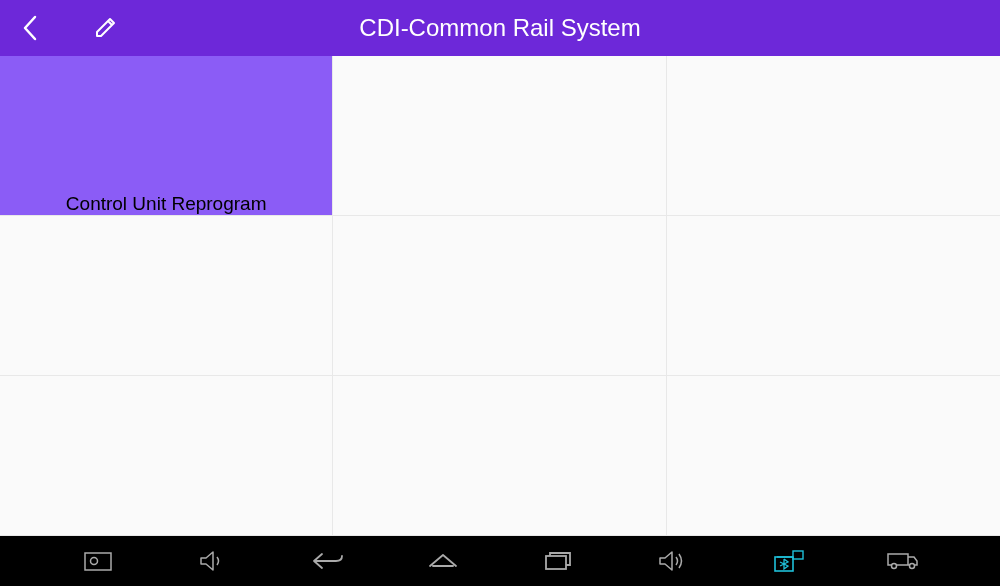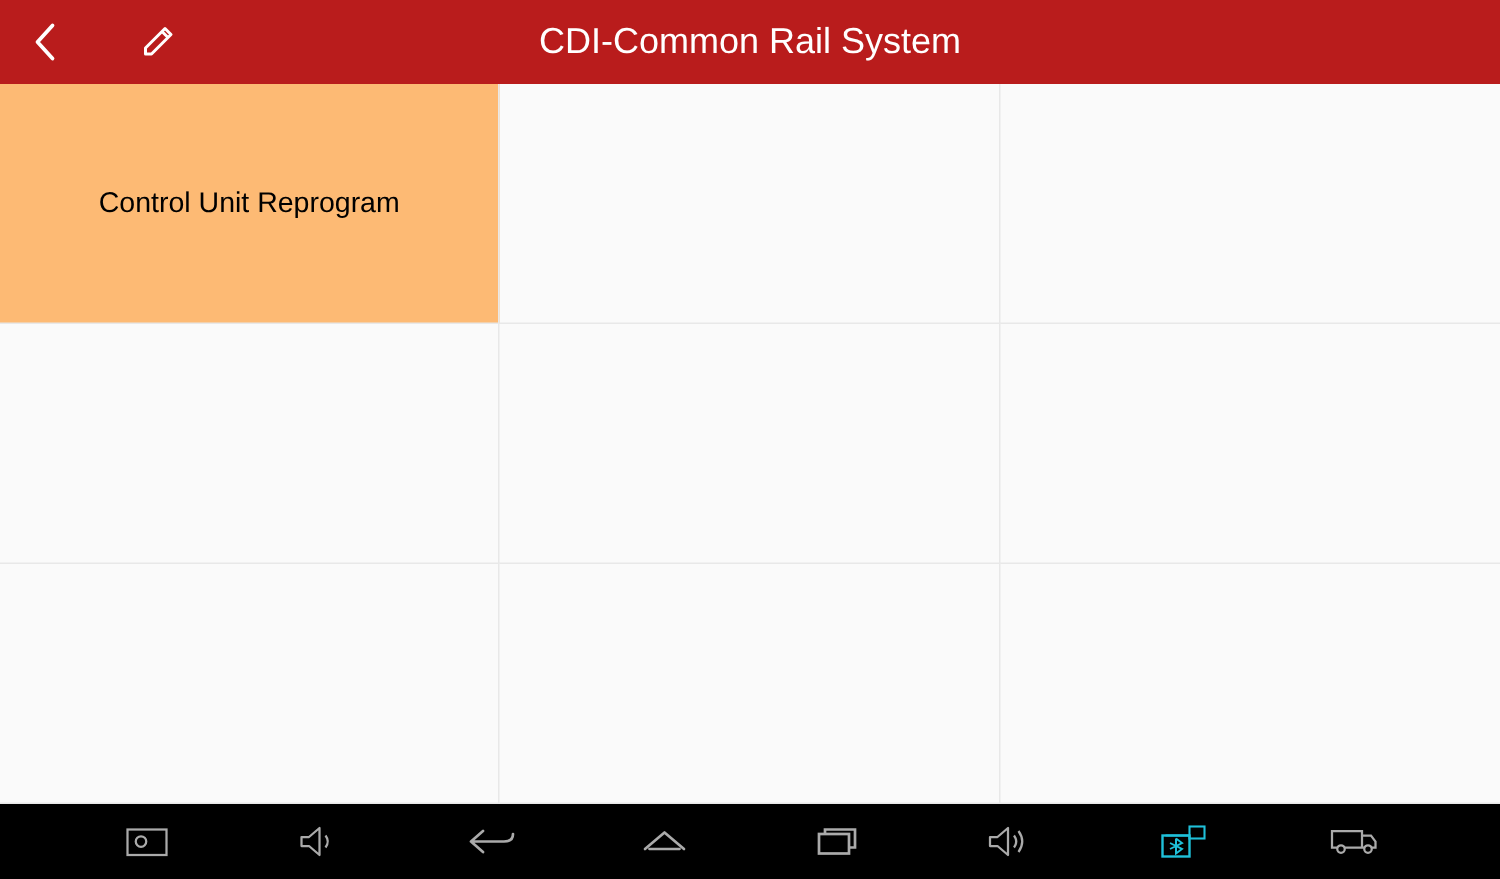--- a/index.html
+++ b/index.html
@@ -11,21 +11,21 @@
       width: 1000px;
       height: 586px;
       font-family: Arial, sans-serif;
       background: #fafafa;
       overflow: hidden;
       display: flex;
       flex-direction: column;
     }
     .header {
       height: 56px;
-      background: #b91c1c;
+      background: #6d28d9;
       display: flex;
       align-items: center;
       color: #fff;
       position: relative;
     }
     .header-left {
       display: flex;
       align-items: center;
       padding-left: 16px;
       gap: 48px;
@@ -58,21 +58,22 @@
       border-right: 1px solid #e8e8e8;
       border-bottom: 1px solid #e8e8e8;
       display: flex;
       align-items: center;
       justify-content: center;
       font-size: 19px;
       color: #000;
       cursor: pointer;
     }
     .cell.active {
-      background: #fdba74;
+      background: #8b5cf6;
+      align-items: flex-end;
     }
     .cell:nth-child(3n) {
       border-right: none;
     }
     .bottom-bar {
       height: 50px;
       background: #000;
       display: flex;
       align-items: center;
       justify-content: space-around;

